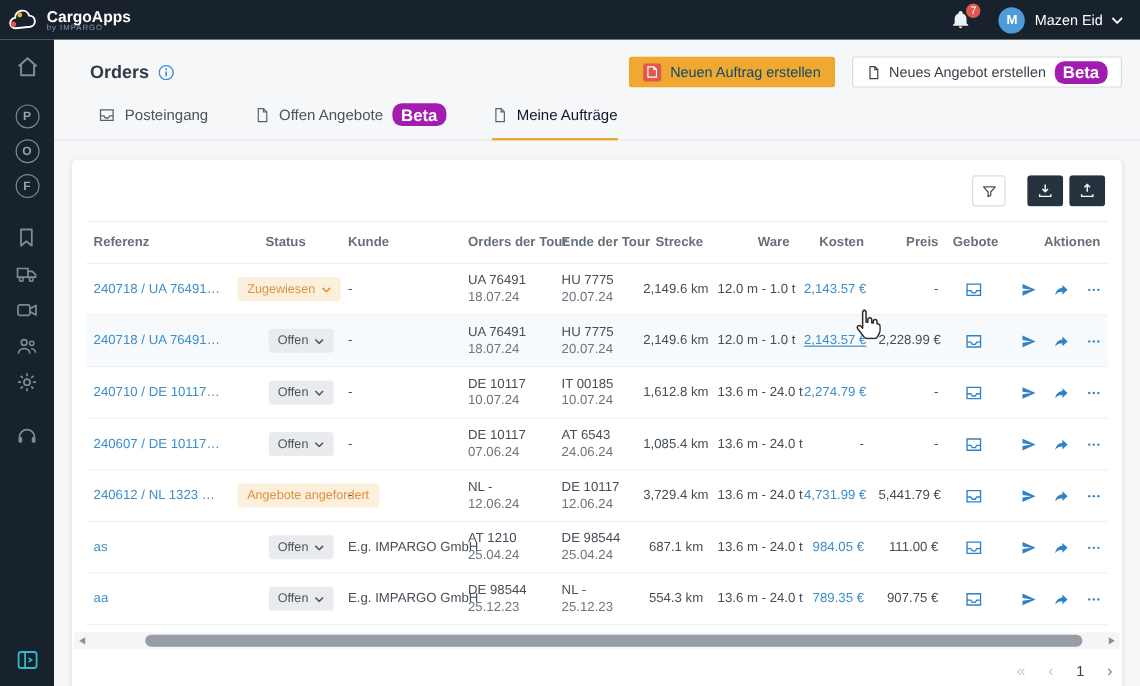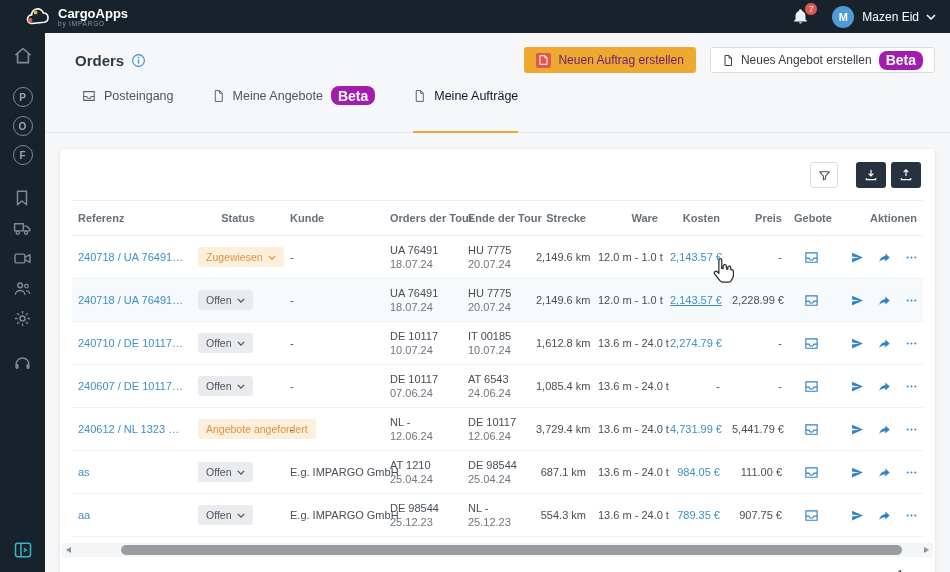--- a/index.html
+++ b/index.html
@@ -2,21 +2,21 @@
 <html><head>
 <meta charset="utf-8">
 <style>
   *{margin:0;padding:0;box-sizing:border-box}
   html,body{width:950px;height:572px;overflow:hidden}
   body{font-family:"Liberation Sans",sans-serif;background:#f6f7f9;position:relative;color:#454e57}
   svg{display:block}
   .flex1{flex:1}
 
   
-  .topbar{position:absolute;top:0;left:0;width:950px;height:33px;background:#17222d;display:flex;align-items:center;padding:0 14px 0 25px;z-index:30}
+  .topbar{position:absolute;top:0;left:0;width:950px;height:33px;background:#17222d;display:flex;align-items:center;padding:0 14px 0 6px;z-index:30}
   .logo{margin-right:7px}
   .brand-name{color:#fff;font-size:13px;font-weight:bold;line-height:13px}
   .brand-sub{color:#8b98a5;font-size:6.5px;letter-spacing:.8px}
   .bell-wrap{position:relative;width:18px;height:19px;color:#eef1f4;margin-right:22px;cursor:pointer}
   .badge{position:absolute;top:-5px;right:-8px;min-width:14px;height:14px;border-radius:7px;background:#e2574c;border:1px solid #17222d;color:#fff;font-size:9px;display:flex;align-items:center;justify-content:center;padding:0 3px}
   .avatar{width:22px;height:22px;border-radius:50%;background:#4f9bd8;color:#fff;font-size:11px;font-weight:bold;display:flex;align-items:center;justify-content:center;margin-right:8px}
   .user-name{color:#fff;font-size:12px;margin-right:7px;cursor:pointer}
 
   
   .sidebar{position:absolute;top:33px;left:0;width:45px;height:539px;background:#17222d;display:flex;flex-direction:column;align-items:center;padding:13px 0 12px;z-index:25}
@@ -25,44 +25,44 @@
   .gap-md{margin-top:11px}
   .gap-lg{margin-top:15px}
   .teal{color:#35b6c9}
 
   
   .main{position:absolute;top:33px;left:45px;width:905px;height:539px;overflow:hidden}
   .page-header{display:flex;align-items:center;padding:14px 15px 0 30px}
   .page-title{font-size:15px;font-weight:700;color:#2e3a45}
   .info-ico{margin-left:8px;cursor:pointer}
   .btn{display:inline-flex;align-items:center;gap:7px;height:26px;padding:0 11px;border-radius:3px;font-size:12px;border:1px solid transparent;cursor:pointer;white-space:nowrap}
-  .btn-yellow{background:#f0a930;color:#701a75}
+  .btn-yellow{background:#f0a930;color:#0c4a6e}
   .btn-white{background:#fff;border-color:#d9dcdf;color:#3a4149;margin-left:14px}
   .beta{background:#a21caf;color:#fff;font-size:14px;font-weight:bold;border-radius:8px;padding:2.5px 7px;line-height:1}
   .red-ico{width:15px;height:15px;background:#e2574c;border-radius:2px;display:flex;align-items:center;justify-content:center;flex:none}
 
   .tabs{display:flex;gap:38px;padding:13px 0 0 37px;border-bottom:1px solid #e4e7ea}
-  .tab{display:flex;align-items:center;gap:8px;padding-bottom:26px;font-size:12.5px;color:#4b545c;cursor:pointer;border-bottom:2px solid transparent;margin-bottom:-1px}
+  .tab{display:flex;align-items:center;gap:8px;padding-bottom:10px;font-size:12.5px;color:#4b545c;cursor:pointer;border-bottom:2px solid transparent;margin-bottom:-1px}
   .tab svg{color:#57616b}
   .tab.active{color:#0f172a;border-bottom-color:#f0a930;font-weight:400}
 
   
   .card{position:relative;margin:16px 15px 0;background:#fff;border-radius:4px;box-shadow:0 1px 4px rgba(25,35,45,.12);height:442px}
   .toolbar{display:flex;justify-content:flex-end;align-items:center;padding:13px 14px 12px}
   .icon-btn{height:26px;width:30px;border-radius:3px;display:flex;align-items:center;justify-content:center;cursor:pointer;border:1px solid transparent}
   .icon-btn.light{background:#fff;border-color:#d9dcdf;color:#4b545c;width:28px;margin-right:13px}
   .icon-btn.dark{background:#26333f;color:#fff;margin-left:5px}
 
   table{width:851px;margin:0 12px;border-collapse:collapse;table-layout:fixed}
   th{font-size:11px;font-weight:700;color:#67707a;text-align:left;padding:11px 6px;border-top:1px solid #eceef0;border-bottom:1px solid #eceef0;white-space:nowrap}
   th.c{text-align:center}th.r{text-align:right}
   td{font-size:11px;color:#454e57;padding:5px 6px;border-bottom:1px solid #f0f1f3;height:43px;vertical-align:middle;white-space:nowrap}
   tr.row-hover{background:#f7fafc}
   .ref{color:#3d8ec9;cursor:pointer;display:block;overflow:hidden;text-overflow:ellipsis}
-  .c-status{text-align:left;overflow:visible}
+  .c-status{text-align:right;overflow:visible}
   .pill{display:inline-flex;align-items:center;gap:5px;padding:4px 8px;border-radius:3px;font-size:10.5px;cursor:pointer}
   .pill-open{background:#e9ebee;color:#4b545c}
   .pill-assigned,.pill-requested{background:#fcefdc;color:#dd9141}
   .caret{flex:none}
   .tour-date{color:#6d767f;margin-top:2px}
   .num{text-align:right}
   .money.kosten{color:#3d8ec9;cursor:pointer}
   .money.kosten.hovered{text-decoration:underline}
   .money.dash{color:#454e57;cursor:default;text-decoration:none}
   .c-gebote{text-align:center}
@@ -209,21 +209,21 @@
           <path d="M3 4.5h18v15H3z" fill="none" stroke="currentColor" stroke-width="1.8"></path>
           <path d="M3 13h5l2 3h4l2-3h5" fill="none" stroke="currentColor" stroke-width="1.8"></path>
         </svg>
       <span>Posteingang</span>
     </div>
     <div class="tab">
       <svg width="13" height="14" viewBox="0 0 24 24">
           <path d="M6 2h8l5 5v15H6z" fill="none" stroke="currentColor" stroke-width="1.8"></path>
           <path d="M14 2v5h5" fill="none" stroke="currentColor" stroke-width="1.8"></path>
         </svg>
-      <span>Meine Angebote</span>
+      <span>Offen Angebote</span>
       <span class="beta">Beta</span>
     </div>
     <div class="tab active">
       <svg width="13" height="14" viewBox="0 0 24 24">
           <path d="M6 2h8l5 5v15H6z" fill="none" stroke="currentColor" stroke-width="1.8"></path>
           <path d="M14 2v5h5" fill="none" stroke="currentColor" stroke-width="1.8"></path>
         </svg>
       <span>Meine Aufträge</span>
     </div>
   </div>

